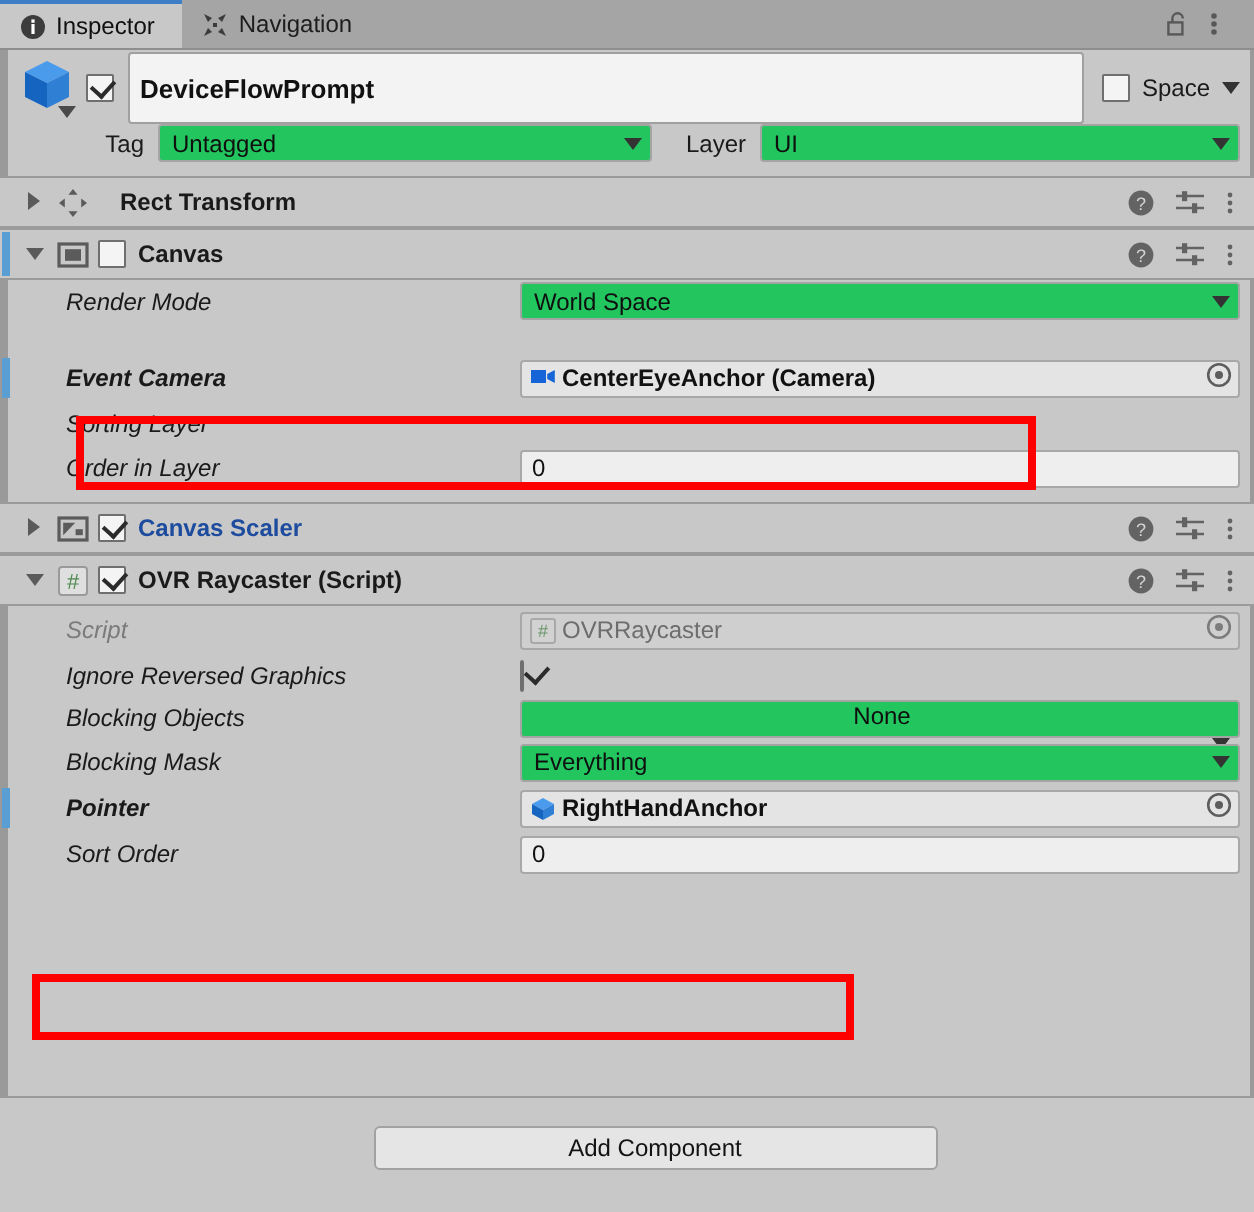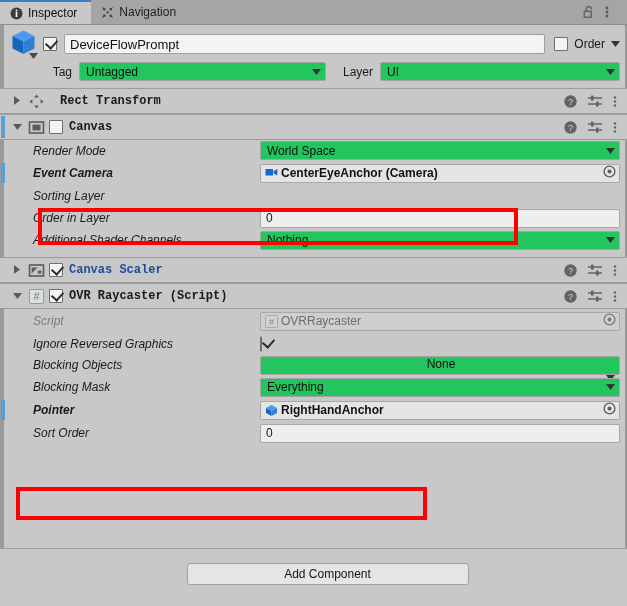--- a/index.html
+++ b/index.html
@@ -49,23 +49,23 @@
     border: 1px solid #6f6f6f; border-radius: 1px;
     position: relative; flex: 0 0 14px;
   }
   .cb.on::after {
     content: ""; position: absolute; left: 2px; top: 1px;
     width: 9px; height: 6px;
     border-left: 2px solid #2b2b2b; border-bottom: 2px solid #2b2b2b;
     transform: rotate(-48deg);
   }
   .name-field {
-    flex: 1; height: 20px; margin-left: 7px;
+    flex: 1; height: 36px; margin-left: 7px;
     background: #f3f3f3; border: 1px solid #a0a0a0; border-radius: 2px;
-    font-weight: normal; font-size: 13px;
+    font-weight: bold; font-size: 13px;
     display: flex; align-items: center; padding: 0 5px; color: #111;
   }
   .static-wrap { display: flex; align-items: center; gap: 6px; margin-left: 9px; }
   .static-lbl { font-size: 12px; }
 
   .lbl-r { text-align: right; padding-right: 7px; font-size: 12px; color: #1a1a1a; }
 
   .popup {
     background: #22c55e; border: 1px solid #a4a4a4; border-radius: 2px;
     height: 19px; display: flex; align-items: center;
@@ -78,21 +78,21 @@
     font-size: 12px; color: #0f0f0f;
   }
 
   
   .comp-hdr {
     height: 26px; display: flex; align-items: center;
     background: #c8c8c8;
     border-top: 1px solid #9b9b9b; border-bottom: 1px solid #9b9b9b;
     position: relative;
   }
-  .comp-title { font-weight: bold; font-size: 12px; font-family: Liberation Mono, monospace; }
+  .comp-title { font-weight: bold; font-size: 12px; }
   .comp-title.ovr { color: #1d4b9e; }
   .foldout { width: 13px; height: 13px; margin: 0 3px 0 12px; flex:0 0 13px;}
   .comp-ico { width: 17px; height: 17px; flex: 0 0 17px; margin-right: 4px; }
   .hdr-icons {
     margin-left: auto; display: flex; align-items: center; gap: 11px;
     padding-right: 10px;
   }
   .hdr-icons svg { display: block; opacity: .8; }
 
   .prow { height: 22px; display: flex; align-items: center; position: relative; }
@@ -199,21 +199,21 @@
               <path d="M0 0 L9 0 L4.5 6 Z" fill="#4a4a4a"></path>
             </svg>
         </span>
       </div>
       <div class="cb on"></div>
       <div class="name-field">
         <span>DeviceFlowPrompt</span>
       </div>
       <div class="static-wrap">
         <div class="cb"></div>
-        <span class="static-lbl">Order</span>
+        <span class="static-lbl">Space</span>
         <span>
           <svg width="9" height="7" viewBox="0 0 9 7">
               <path d="M0 0 L9 0 L4.5 6 Z" fill="#333"></path>
             </svg>
         </span>
       </div>
     </div>
 
     <div class="hdr-row" style="height:25px;padding-left:34px;">
       <span class="lbl-r" style="width:38px;">Tag</span>
@@ -322,21 +322,21 @@
     <span class="pfield">
       <span class="popup" style="display:flex;">
         <span>World Space</span>
         <span class="car"><svg width="9" height="7" viewBox="0 0 9 7">
               <path d="M0 0 L9 0 L4.5 6 Z" fill="#333"></path>
             </svg></span>
       </span>
     </span>
   </div>
 
-  <div class="prow" style="height:24px;">
+  <div class="prow" style="height:24px;margin-top:16px;">
     <span class="ovr-bar"></span>
     <span class="plabel bold">Event Camera</span>
     <span class="pfield">
       <span class="objfield" style="display:flex;">
         <span class="oico">
           <svg width="13" height="11" viewBox="0 0 13 11">
               <rect x="0.5" y="2" width="7.5" height="6.5" fill="#1565d8"></rect>
               <path d="M8.6 4 L12.4 2 L12.4 8.5 L8.6 6.5 Z" fill="#1565d8"></path>
             </svg>
         </span>
@@ -357,31 +357,20 @@
 
   <div class="prow" style="height:22px;">
     <span class="plabel">Order in Layer</span>
     <span class="pfield">
       <span class="numfield" style="display:flex;">
         <span>0</span>
       </span>
     </span>
   </div>
 
-  <div class="prow" style="height:22px;">
-    <span class="plabel">Additional Shader Channels</span>
-    <span class="pfield">
-      <span class="popup" style="display:flex;">
-        <span>Nothing</span>
-        <span class="car"><svg width="9" height="7" viewBox="0 0 9 7">
-              <path d="M0 0 L9 0 L4.5 6 Z" fill="#333"></path>
-            </svg></span>
-      </span>
-    </span>
-  </div>
   <div style="height:6px;"></div>
 
   <div class="comp-hdr">
     <span class="foldout">
       <svg width="11" height="11" viewBox="0 0 11 11">
           <path d="M2 1 L8 5.5 L2 10 Z" fill="#5a5a5a"></path>
         </svg>
     </span>
     <span class="comp-ico">
       <svg width="17" height="17" viewBox="0 0 17 17">

